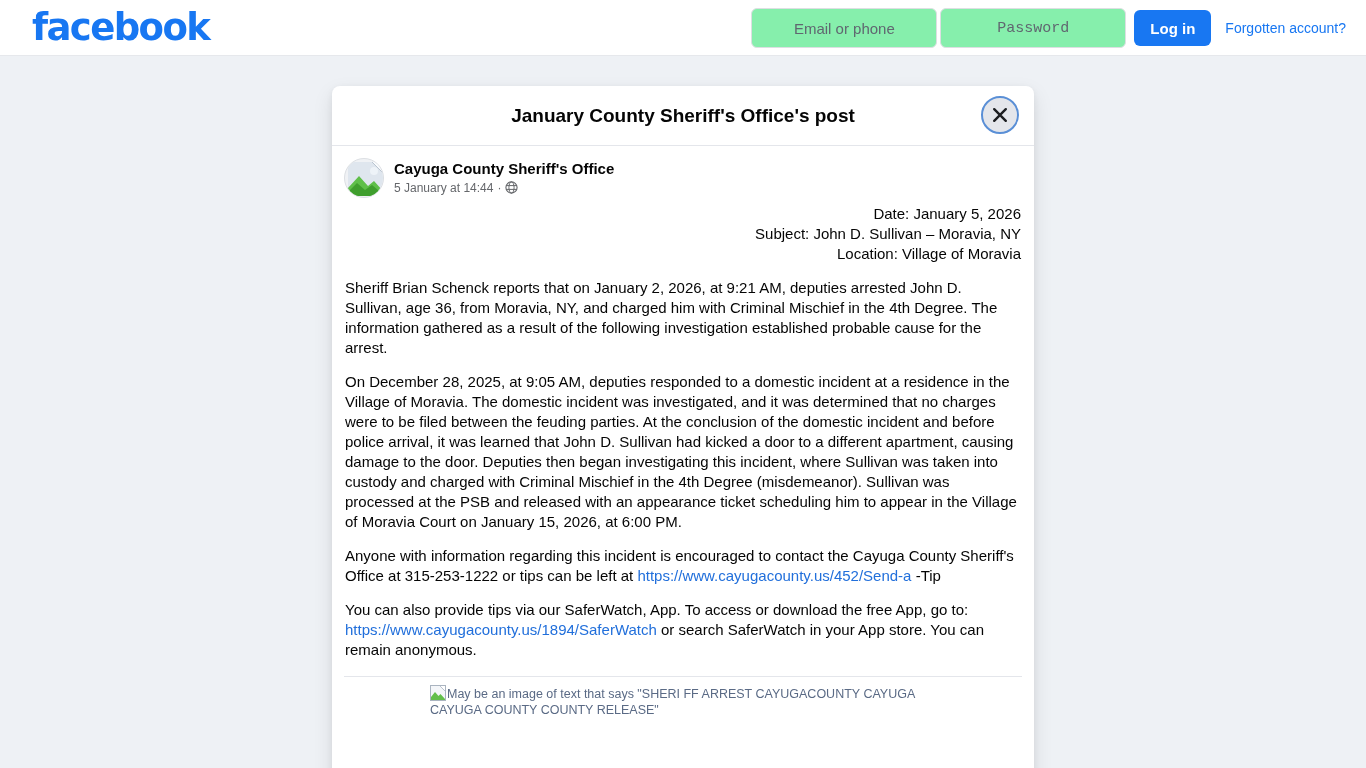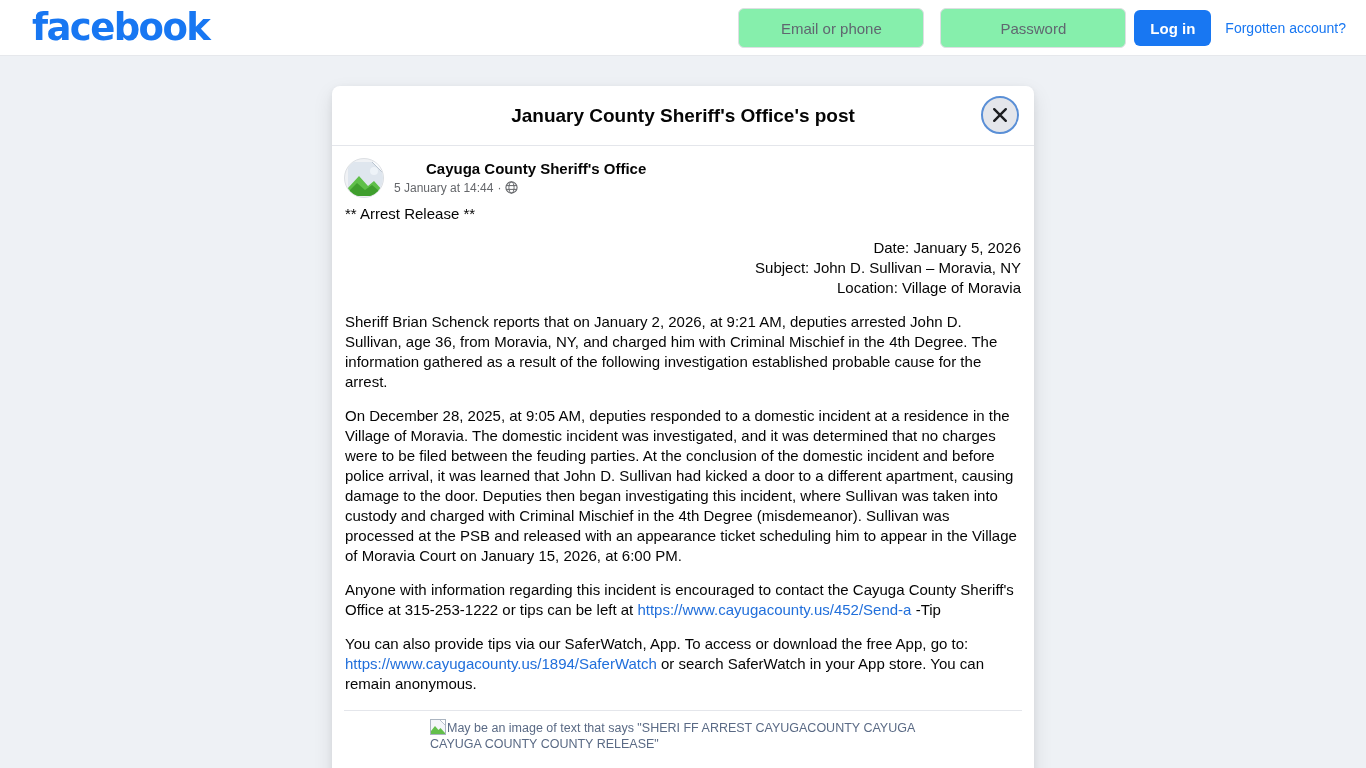--- a/index.html
+++ b/index.html
@@ -50,21 +50,21 @@
     border-radius: 6px;
     padding: 0 12px;
     font-size: 15px;
     font-family: "Liberation Sans", sans-serif;
     color: #1c1e21;
     background: #86efac;
     outline: none;
     text-align: center;
   }
   .login-input::placeholder { color: #606770; opacity: 1; }
-  .login-input + .login-input { margin-left: 16px; }
+  .login-input + .login-input { margin-left: 3px; font-family: Liberation Mono, monospace; }
   .login-btn {
     margin-left: 8px;
     height: 36px;
     padding: 0 16px;
     background: #1877f2;
     color: #fff;
     border: none;
     border-radius: 6px;
     font-size: 15px;
     font-weight: bold;
@@ -151,21 +151,20 @@
   }
   .poster-meta {
     margin-left: 10px;
     padding-top: 2px;
   }
   .poster-name {
     font-size: 15px;
     font-weight: bold;
     color: #050505;
     line-height: 1.25;
-    margin-left: 32px;
   }
   .poster-sub {
     font-size: 12px;
     color: #65676b;
     margin-top: 2px;
     display: flex;
     align-items: center;
     gap: 4px;
     line-height: 1.2;
   }
@@ -262,21 +261,20 @@
               <circle cx="6.5" cy="6.5" r="5.6" fill="none" stroke="#65676b" stroke-width="1.1"></circle>
               <ellipse cx="6.5" cy="6.5" rx="2.6" ry="5.6" fill="none" stroke="#65676b" stroke-width="1"></ellipse>
               <path d="M1.1 4.6 H11.9 M1.1 8.4 H11.9" stroke="#65676b" stroke-width="1"></path>
             </svg>
           </span>
         </div>
       </div>
     </div>
 
     <div class="post-text">
-      <p>** Arrest Release **</p>
       <p style="white-space: pre-line; text-align: right;">Date: January 5, 2026
 Subject: John D. Sullivan – Moravia, NY
 Location: Village of Moravia</p>
       <p>Sheriff Brian Schenck reports that on January 2, 2026, at 9:21 AM, deputies arrested John D. Sullivan, age 36, from Moravia, NY, and charged him with Criminal Mischief in the 4th Degree. The information gathered as a result of the following investigation established probable cause for the arrest.</p>
       <p>On December 28, 2025, at 9:05 AM, deputies responded to a domestic incident at a residence in the Village of Moravia. The domestic incident was investigated, and it was determined that no charges were to be filed between the feuding parties. At the conclusion of the domestic incident and before police arrival, it was learned that John D. Sullivan had kicked a door to a different apartment, causing damage to the door. Deputies then began investigating this incident, where Sullivan was taken into custody and charged with Criminal Mischief in the 4th Degree (misdemeanor). Sullivan was processed at the PSB and released with an appearance ticket scheduling him to appear in the Village of Moravia Court on January 15, 2026, at 6:00 PM.</p>
 
       <p><span>Anyone with information regarding this incident is encouraged to contact the Cayuga County Sheriff's Office at 315-253-1222 or tips can be left at </span><a class="post-link" href="#">https://www.cayugacounty.us/452/Send-a</a><span> -Tip</span></p>
 
       <p><span>You can also provide tips via our SaferWatch, App.  To access or download the free App, go to: </span><a class="post-link" href="#">https://www.cayugacounty.us/1894/SaferWatch</a><span> or search SaferWatch in your App store.  You can remain anonymous.</span></p>
 

